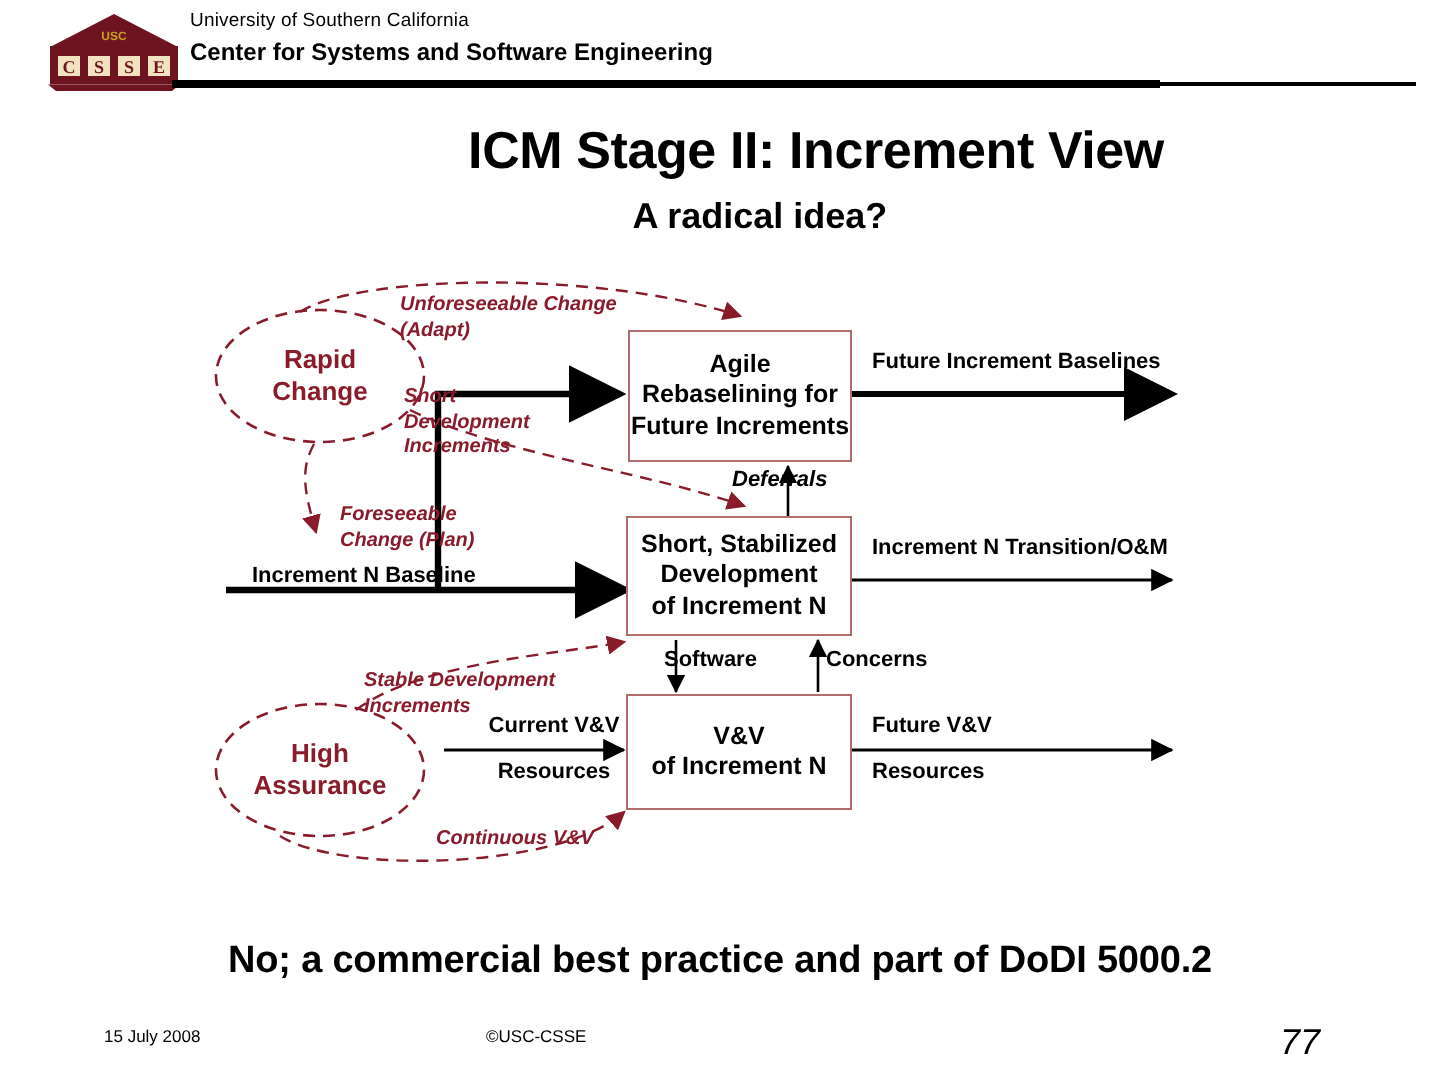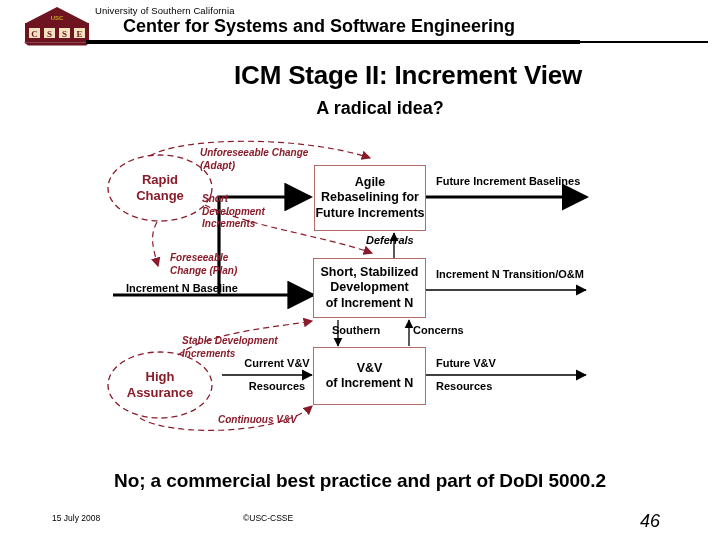--- a/index.html
+++ b/index.html
@@ -6,21 +6,21 @@
   body{
     width:720px;height:540px;background:#ffffff;overflow:hidden;
     font-family:"Liberation Sans","DejaVu Sans",sans-serif;
     position:relative;
   }
   
   #header{position:absolute;left:0;top:0;width:720px;height:50px;}
   #logo{position:absolute;left:24px;top:6px;width:66px;height:40px;}
   #org-lines{position:absolute;left:95px;top:5px;}
   #org-univ{font-size:9.5px;color:#000;letter-spacing:.1px;line-height:12px;}
-  #org-center{font-size:18px;font-weight:bold;color:#000;line-height:17px;margin-top:1px;letter-spacing:0;margin-left:28px;}
+  #org-center{font-size:12px;font-weight:bold;color:#000;line-height:17px;margin-top:1px;letter-spacing:0;}
   #rule-thick{position:absolute;left:86px;top:40px;width:494px;height:4px;background:#000;}
   #rule-thin{position:absolute;left:86px;top:41px;width:622px;height:1.6px;background:#000;}
 
   
   #title{position:absolute;left:0;top:60px;width:720px;text-align:center;
     font-size:26px;font-weight:bold;color:#000;letter-spacing:-.2px;padding-left:48px;}
   #subtitle{position:absolute;left:0;top:98px;width:720px;text-align:center;
     font-size:18px;font-weight:bold;color:#000;margin-left:20px;}
 
   
@@ -168,24 +168,24 @@
   <div class="red-it" id="t-unforeseeable">Unforeseeable Change<br>(Adapt)</div>
   <div class="red-it" id="t-shortdev">Short<br>Development<br>Increments</div>
   <div class="red-it" id="t-foreseeable">Foreseeable<br>Change (Plan)</div>
   <div class="red-it" id="t-stabledev">Stable Development<br>Increments</div>
   <div class="red-it" id="t-continuous">Continuous V&amp;V</div>
   <div class="blk-lbl" id="t-deferrals">Deferrals</div>
 
   <div class="blk-lbl" id="t-incbaseline">Increment N Baseline</div>
   <div class="blk-lbl" id="t-futurebase">Future Increment Baselines</div>
   <div class="blk-lbl" id="t-inctrans">Increment N Transition/O&amp;M</div>
-  <div class="blk-lbl" id="t-artifacts">Southern</div>
+  <div class="blk-lbl" id="t-artifacts">Software</div>
   <div class="blk-lbl" id="t-concerns">Concerns</div>
   <div class="blk-lbl" id="t-currentvv">Current V&amp;V</div>
   <div class="blk-lbl" id="t-resourcesL">Resources</div>
   <div class="blk-lbl" id="t-futurevv">Future V&amp;V</div>
   <div class="blk-lbl" id="t-resourcesR">Resources</div>
 </div>
 
 <div id="punchline">No; a commercial best practice and part of DoDI 5000.2</div>
 <div id="foot-date">15 July 2008</div>
 <div id="foot-copy">©USC-CSSE</div>
-<div id="foot-page">46</div>
+<div id="foot-page">77</div>
 
 </body></html>

